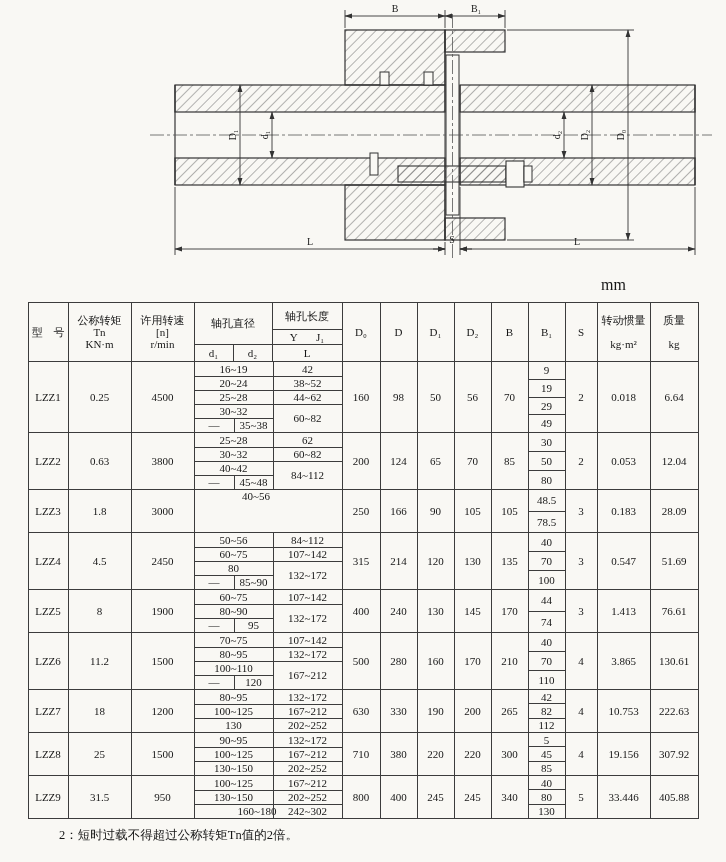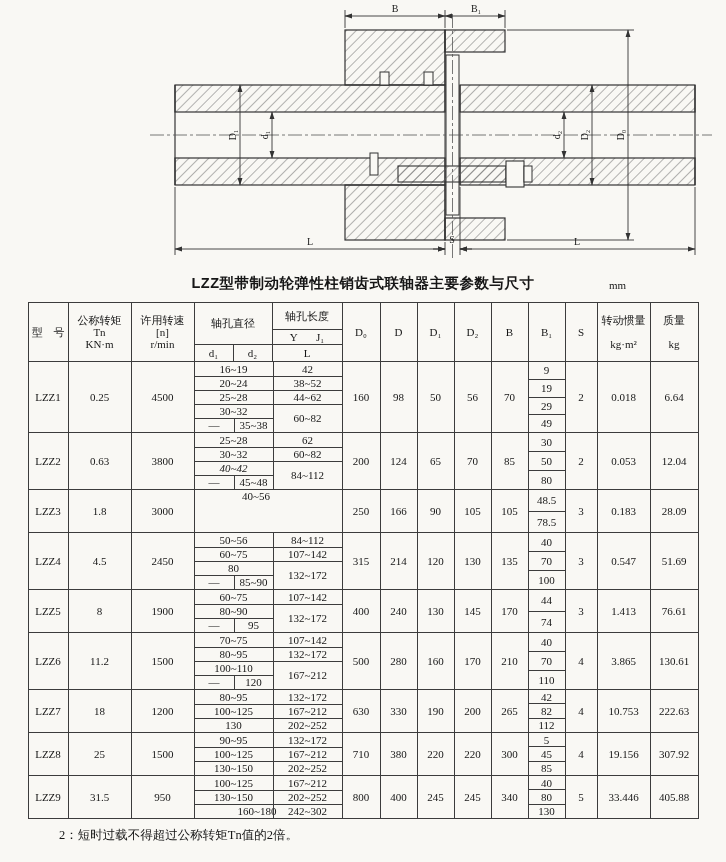--- a/index.html
+++ b/index.html
@@ -10,21 +10,21 @@
     position:relative;overflow:hidden;
   }
   .drawing{width:726px;height:268px;}
   .drawing svg{display:block;}
   .dim-label{font-size:10px;fill:#222;font-family:"Liberation Serif","DejaVu Serif",serif;}
   .title-row{position:relative;height:34px;line-height:30px;text-align:center;}
   .doc-title{
     font-family:"Liberation Sans","DejaVu Sans",sans-serif;
     font-size:14.5px;font-weight:bold;letter-spacing:.5px;
   }
-  .unit{position:absolute;right:100px;top:2px;font-size:11px;}
+  .unit{position:absolute;right:100px;top:2px;font-size:16px;}
   table.main{
     border-collapse:collapse;table-layout:fixed;width:670px;margin:0 auto;
   }
   table.main td{
     border:1px solid #3c3c3c;text-align:center;vertical-align:middle;
     font-size:11px;line-height:1.12;padding:0;overflow:hidden;
   }
   td.pre{white-space:pre-line;}
   td.yj{word-spacing:16px;}
   td.model-hd{word-spacing:8px;}
@@ -129,21 +129,20 @@
         <text class="dim-label" x="588" y="135" transform="rotate(-90 588 135)">D₂</text>
         <text class="dim-label" x="624" y="135" transform="rotate(-90 624 135)">D₀</text>
         <text class="dim-label" x="310" y="245">L</text>
         <text class="dim-label" x="452" y="243">S</text>
         <text class="dim-label" x="577" y="245">L</text>
       </g>
     </svg>
   </div>
 
   <div class="title-row">
-    <span class="doc-title">LZZ型带制动轮弹性柱销齿式联轴器主要参数与尺寸</span>
     <span class="unit">mm</span>
   </div>
 
   <table class="main">
     <colgroup>
       <col style="width:40px">
         <col style="width:63px">
         <col style="width:63px">
       <col style="width:39px">
         <col style="width:39px">
@@ -231,21 +230,21 @@
         <tr style="height: 56px;">
           <td>LZZ2</td>
           <td>0.63</td>
           <td>3800</td>
           <td class="nest" colspan="3">
             <div class="bore-grid" style="height: 56px; grid-template-rows: repeat(4, 1fr);">
               <div style="grid-area: 1 / 1 / auto / 3;">25~28</div>
               <div class="bl" style="grid-area: 1 / 3 / span 1;">62</div>
               <div class="bt" style="grid-area: 2 / 1 / auto / 3;">30~32</div>
               <div class="bt bl" style="grid-area: 2 / 3 / span 1;">60~82</div>
-              <div class="bt" style="grid-area: 3 / 1 / auto / 3; font-style: italic;">40~42</div>
+              <div class="bt" style="grid-area: 3 / 1 / auto / 3;">40~42</div>
               <div class="bt bl" style="grid-area: 3 / 3 / span 2;">84~112</div>
               <div class="bt" style="grid-area: 4 / 1;">—</div>
               <div class="bt bl" style="grid-area: 4 / 2;">45~48</div>
             </div>
           </td>
           <td>200</td>
           <td>124</td>
           <td>65</td>
           <td>70</td>
           <td>85</td>

